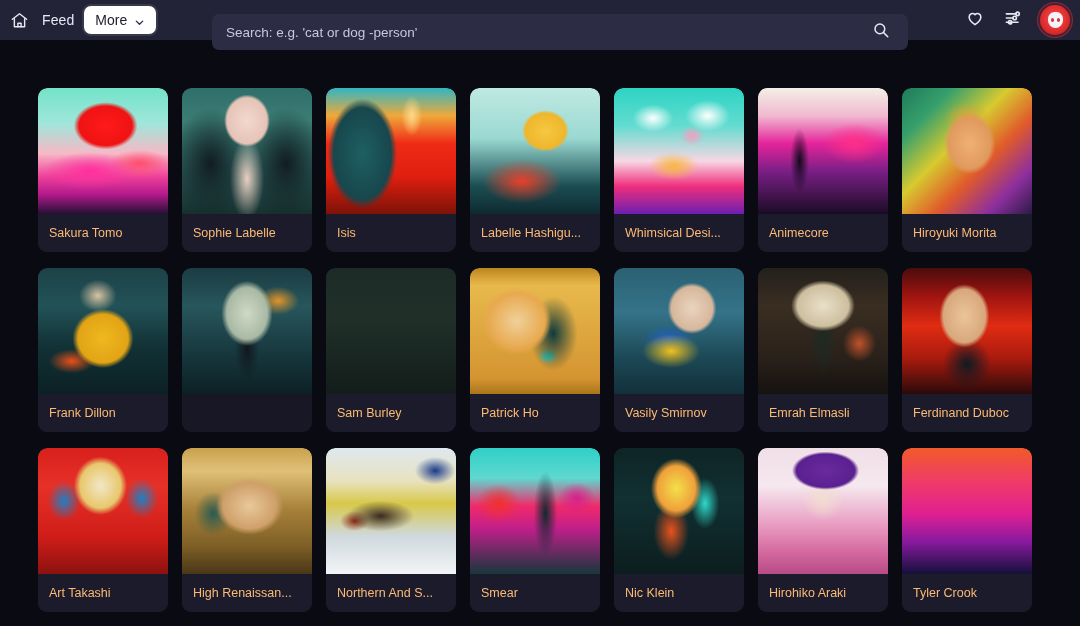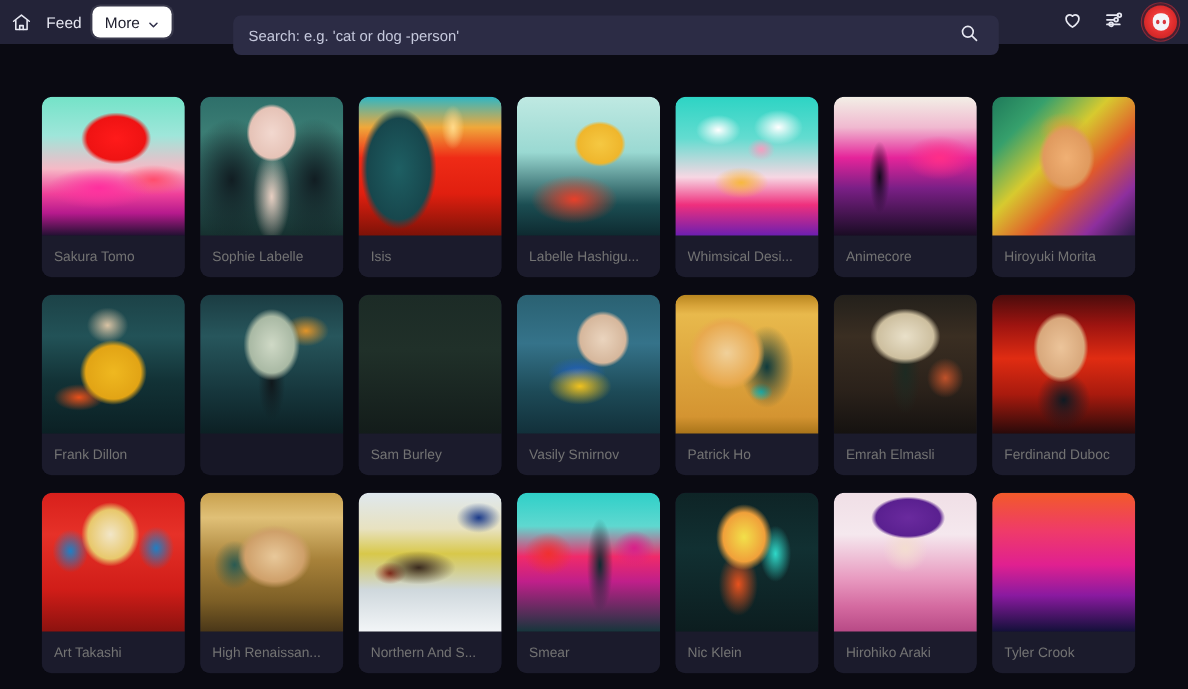--- a/index.html
+++ b/index.html
@@ -104,21 +104,21 @@
   .card-img {
     width: 130px; height: 126px;
     border-radius: 9px 9px 0 0;
     position: relative;
     overflow: hidden;
   }
   .card-label {
     flex: 1;
     display: flex; align-items: center;
     padding: 0 11px;
-    color: #737373; font-size: 12.5px;
+    color: #fdba74; font-size: 12.5px;
     white-space: nowrap; overflow: hidden; text-overflow: ellipsis;
     background: #1b1b2c;
   }
   .card-label span {
     white-space: nowrap; overflow: hidden; text-overflow: ellipsis;
     display: block; width: 100%;
   }
 </style>
 </head>
 <body>
@@ -258,36 +258,36 @@
     </div>
     <div class="card">
       <div class="card-img" style="background: linear-gradient(rgb(28, 43, 38) 0%, rgb(32, 48, 41) 40%, rgb(19, 28, 26) 100%);">
         <div style="position: absolute; inset: 0px;"></div>
       </div>
       <div class="card-label">
         <span>Sam Burley</span>
       </div>
     </div>
     <div class="card">
+      <div class="card-img" style="background: linear-gradient(rgb(184, 134, 31) 0%, rgb(216, 164, 58) 8%, rgb(232, 185, 76) 14%, rgb(212, 148, 49) 88%, rgb(169, 116, 26) 100%);">
+        <div style="position: absolute; inset: 0px; background: radial-gradient(34% 34% at 36% 42%, rgb(240, 208, 154) 0%, rgb(232, 169, 78) 64%, rgba(232, 169, 78, 0) 78%), radial-gradient(24% 38% at 64% 52%, rgb(15, 58, 60) 0%, rgba(15, 58, 60, 0) 78%), radial-gradient(10% 8% at 60% 70%, rgb(34, 224, 216) 0%, rgba(34, 224, 216, 0) 82%);"></div>
+      </div>
+      <div class="card-label">
+        <span>Patrick Ho</span>
+      </div>
+    </div>
+    <div class="card">
       <div class="card-img" style="background: linear-gradient(rgb(42, 97, 114) 0%, rgb(53, 115, 138) 35%, rgb(29, 74, 87) 70%, rgb(18, 48, 58) 100%);">
         <div style="position: absolute; inset: 0px; background: radial-gradient(24% 26% at 60% 32%, rgb(234, 212, 190) 0%, rgb(214, 183, 156) 66%, rgba(214, 183, 156, 0) 78%), radial-gradient(30% 18% at 44% 66%, rgb(240, 194, 30) 0%, rgba(240, 194, 30, 0) 74%), radial-gradient(26% 14% at 42% 56%, rgb(32, 96, 192) 0%, rgba(32, 96, 192, 0) 78%);"></div>
       </div>
       <div class="card-label">
         <span>Vasily Smirnov</span>
       </div>
     </div>
     <div class="card">
-      <div class="card-img" style="background: linear-gradient(rgb(184, 134, 31) 0%, rgb(216, 164, 58) 8%, rgb(232, 185, 76) 14%, rgb(212, 148, 49) 88%, rgb(169, 116, 26) 100%);">
-        <div style="position: absolute; inset: 0px; background: radial-gradient(34% 34% at 36% 42%, rgb(240, 208, 154) 0%, rgb(232, 169, 78) 64%, rgba(232, 169, 78, 0) 78%), radial-gradient(24% 38% at 64% 52%, rgb(15, 58, 60) 0%, rgba(15, 58, 60, 0) 78%), radial-gradient(10% 8% at 60% 70%, rgb(34, 224, 216) 0%, rgba(34, 224, 216, 0) 82%);"></div>
-      </div>
-      <div class="card-label">
-        <span>Patrick Ho</span>
-      </div>
-    </div>
-    <div class="card">
       <div class="card-img" style="background: linear-gradient(rgb(35, 32, 27) 0%, rgb(58, 46, 34) 30%, rgb(42, 33, 26) 70%, rgb(21, 18, 16) 100%);">
         <div style="position: absolute; inset: 0px; background: radial-gradient(34% 28% at 50% 30%, rgb(233, 224, 201) 0%, rgb(205, 191, 159) 58%, rgba(205, 191, 159, 0) 72%), radial-gradient(14% 40% at 50% 56%, rgb(29, 42, 34) 0%, rgba(29, 42, 34, 0) 76%), radial-gradient(16% 18% at 78% 60%, rgb(192, 82, 42) 0%, rgba(192, 82, 42, 0) 80%);"></div>
       </div>
       <div class="card-label">
         <span>Emrah Elmasli</span>
       </div>
     </div>
     <div class="card">
       <div class="card-img" style="background: linear-gradient(rgb(74, 12, 12) 0%, rgb(158, 20, 16) 22%, rgb(224, 44, 18) 46%, rgb(168, 26, 14) 72%, rgb(42, 10, 10) 100%);">
         <div style="position: absolute; inset: 0px; background: radial-gradient(26% 34% at 48% 38%, rgb(236, 196, 154) 0%, rgb(216, 168, 124) 62%, rgba(216, 168, 124, 0) 74%), radial-gradient(24% 26% at 50% 76%, rgb(15, 26, 34) 0%, rgba(15, 26, 34, 0) 78%);"></div>

